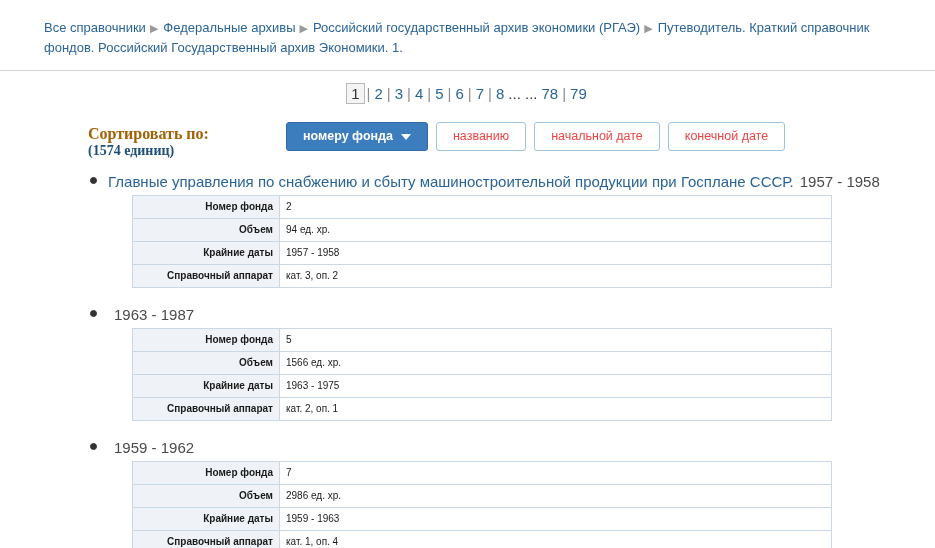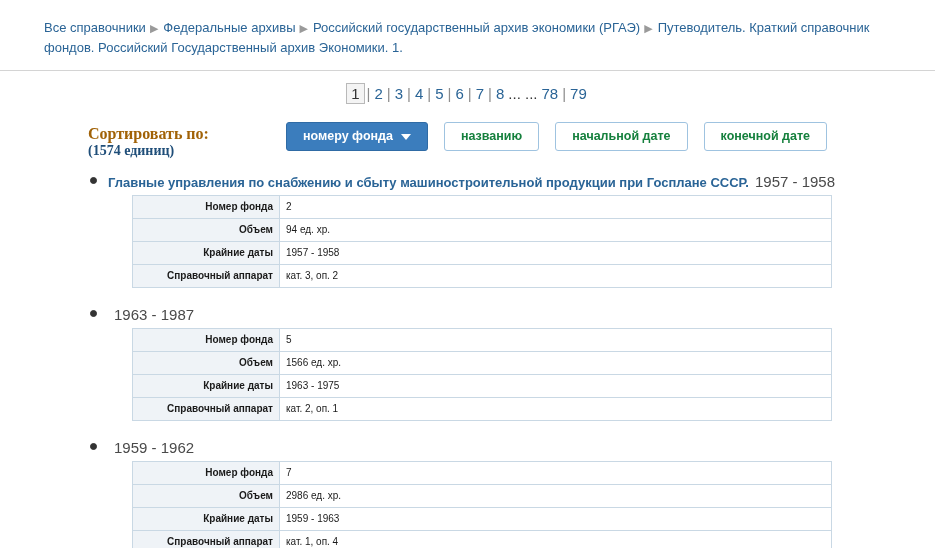--- a/index.html
+++ b/index.html
@@ -79,21 +79,21 @@
   }
   .sort-count {
     font-family: "Liberation Serif", serif;
     font-weight: bold;
     font-size: 14px;
     color: #1f4e79;
   }
   .sort-buttons {
     display: flex;
     align-items: flex-end;
-    gap: 16px;
+    gap: 8px;
     padding-top: 2px;
     padding-left: 48px;
   }
   .btn {
     font-size: 12.5px;
     padding: 6px 16px;
     border-radius: 3px;
     white-space: nowrap;
     cursor: pointer;
     line-height: 15px;
@@ -103,22 +103,21 @@
     border: 1px solid #2f6ba5;
     color: #ffffff;
     font-weight: bold;
     display: flex;
     align-items: center;
     gap: 8px;
   }
   .btn.inactive {
     background: #ffffff;
     border: 1px solid #9fc3e0;
-    color: #15803d;
-    font-weight: bold;
+    color: #ef4444;
   }
   .caret {
     width: 0; height: 0;
     border-left: 5px solid transparent;
     border-right: 5px solid transparent;
     border-top: 6px solid #ffffff;
     display: inline-block;
   }
 
   
@@ -140,22 +139,21 @@
     left: -18px;
     top: 4px;
     width: 5px; height: 5px;
     border: 1px solid #333;
     background: #333;
     border-radius: 50%;
   }
   .fond-name {
     color: #2a6496;
     text-decoration: none;
-    font-size: 13px;
-    font-weight: bold;
+    font-size: 15px;
   }
   .fond-years {
     color: #4a4a4a;
     font-size: 15px;
     margin-left: 6px;
     font-family: "Liberation Sans", sans-serif;
   }
   table.fond-table {
     border-collapse: collapse;
     margin: 5px 0 0 24px;

